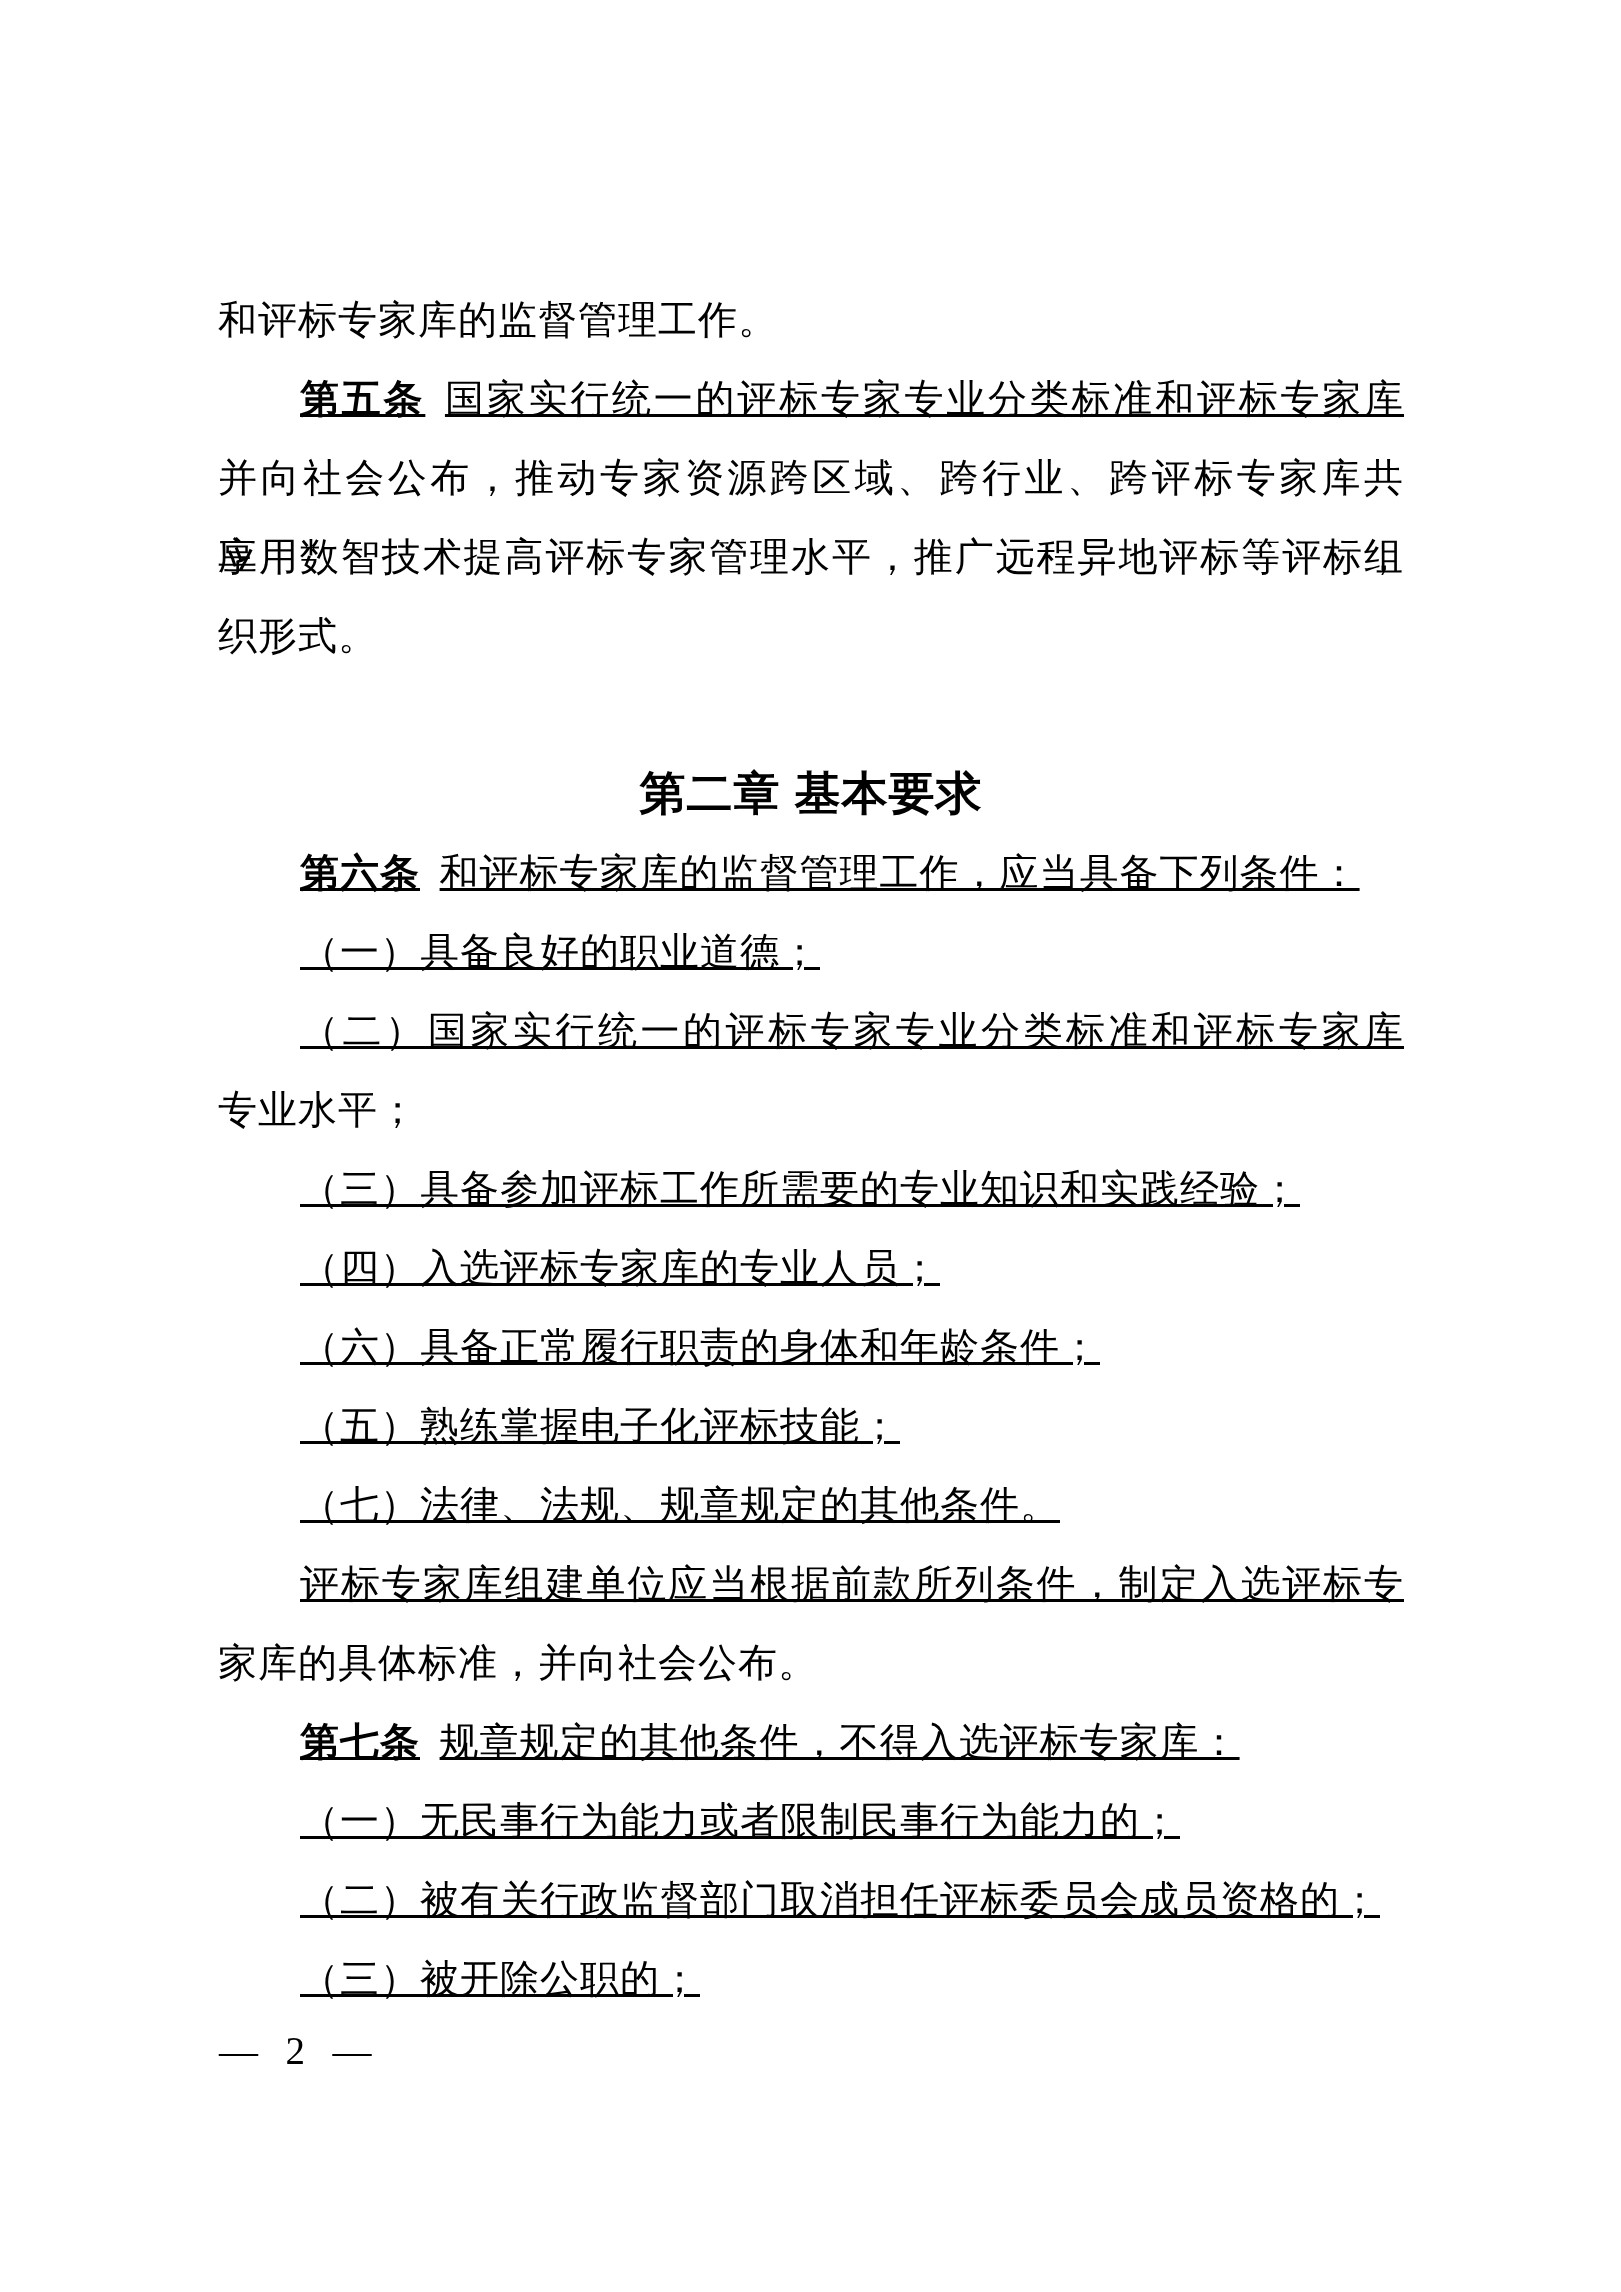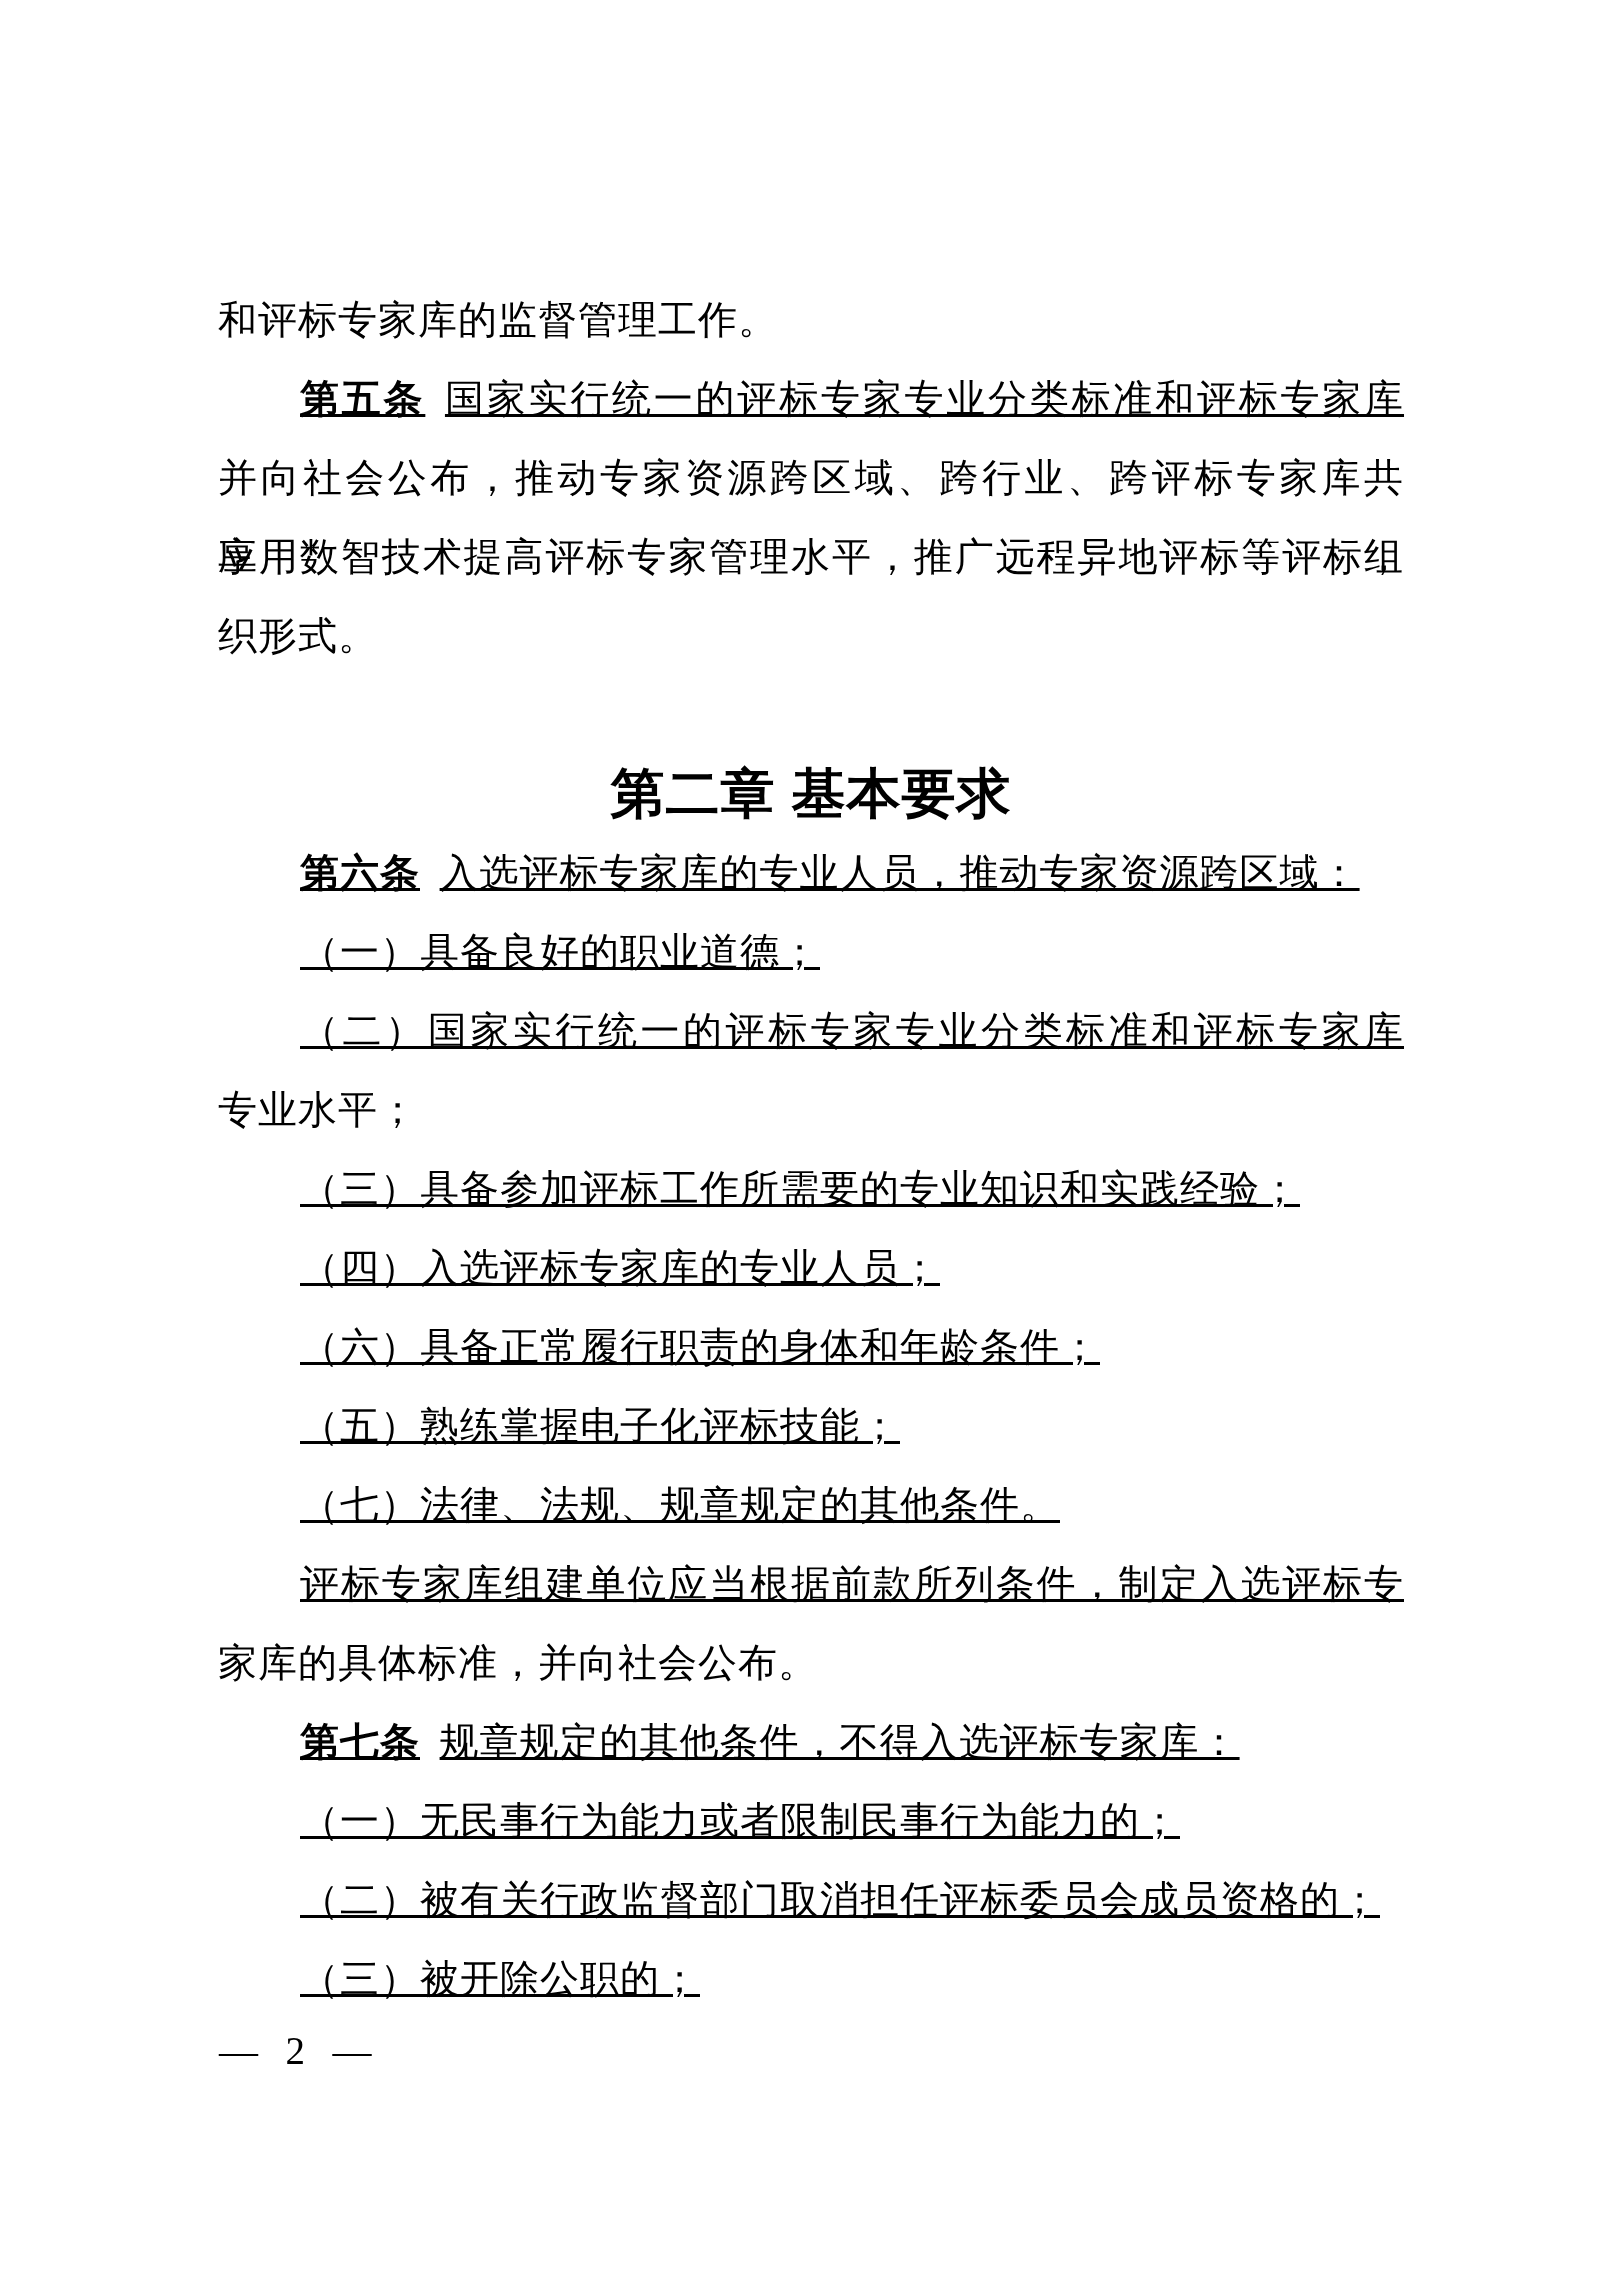--- a/index.html
+++ b/index.html
@@ -39,21 +39,21 @@
     text-decoration: underline;
   }
   .line.spacer {
     margin-top: 79px;
   }
   .line.heading {
     text-align: center;
     text-align-last: center;
     font-weight: bold;
     font-family: "Liberation Sans", sans-serif;
-    font-size: 54px;
+    font-size: 46px;
     padding-left: 0;
   }
   .article-label {
     font-family: "Liberation Sans", sans-serif;
     font-weight: bold;
     margin-right: 19.6px;
   }
   .page-number {
     position: absolute;
     left: 219px;
@@ -70,21 +70,21 @@
 <body>
 
 <div class="page">
   <div class="content">
       <div class="line"><span>和评标专家库的监督管理工作。</span></div>
       <div class="line indent justify"><span class="article-label">第五条</span><span>国家实行统一的评标专家专业分类标准和评标专家库</span></div>
       <div class="line justify"><span>并向社会公布，推动专家资源跨区域、跨行业、跨评标专家库共享，</span></div>
       <div class="line justify"><span>应用数智技术提高评标专家管理水平，推广远程异地评标等评标组</span></div>
       <div class="line"><span>织形式。</span></div>
       <div class="line heading spacer"><span>第二章 基本要求</span></div>
-      <div class="line indent"><span class="article-label">第六条</span><span>入选评标专家库的专业人员，推动专家资源跨区域：</span></div>
+      <div class="line indent"><span class="article-label">第六条</span><span>和评标专家库的监督管理工作，应当具备下列条件：</span></div>
       <div class="line indent"><span>（一）具备良好的职业道德；</span></div>
       <div class="line indent justify"><span>（二）国家实行统一的评标专家专业分类标准和评标专家库</span></div>
       <div class="line"><span>专业水平；</span></div>
       <div class="line indent"><span>（三）具备参加评标工作所需要的专业知识和实践经验；</span></div>
       <div class="line indent"><span>（四）入选评标专家库的专业人员；</span></div>
       <div class="line indent"><span>（六）具备正常履行职责的身体和年龄条件；</span></div>
       <div class="line indent"><span>（五）熟练掌握电子化评标技能；</span></div>
       <div class="line indent"><span>（七）法律、法规、规章规定的其他条件。</span></div>
       <div class="line indent justify"><span>评标专家库组建单位应当根据前款所列条件，制定入选评标专</span></div>
       <div class="line"><span>家库的具体标准，并向社会公布。</span></div>

